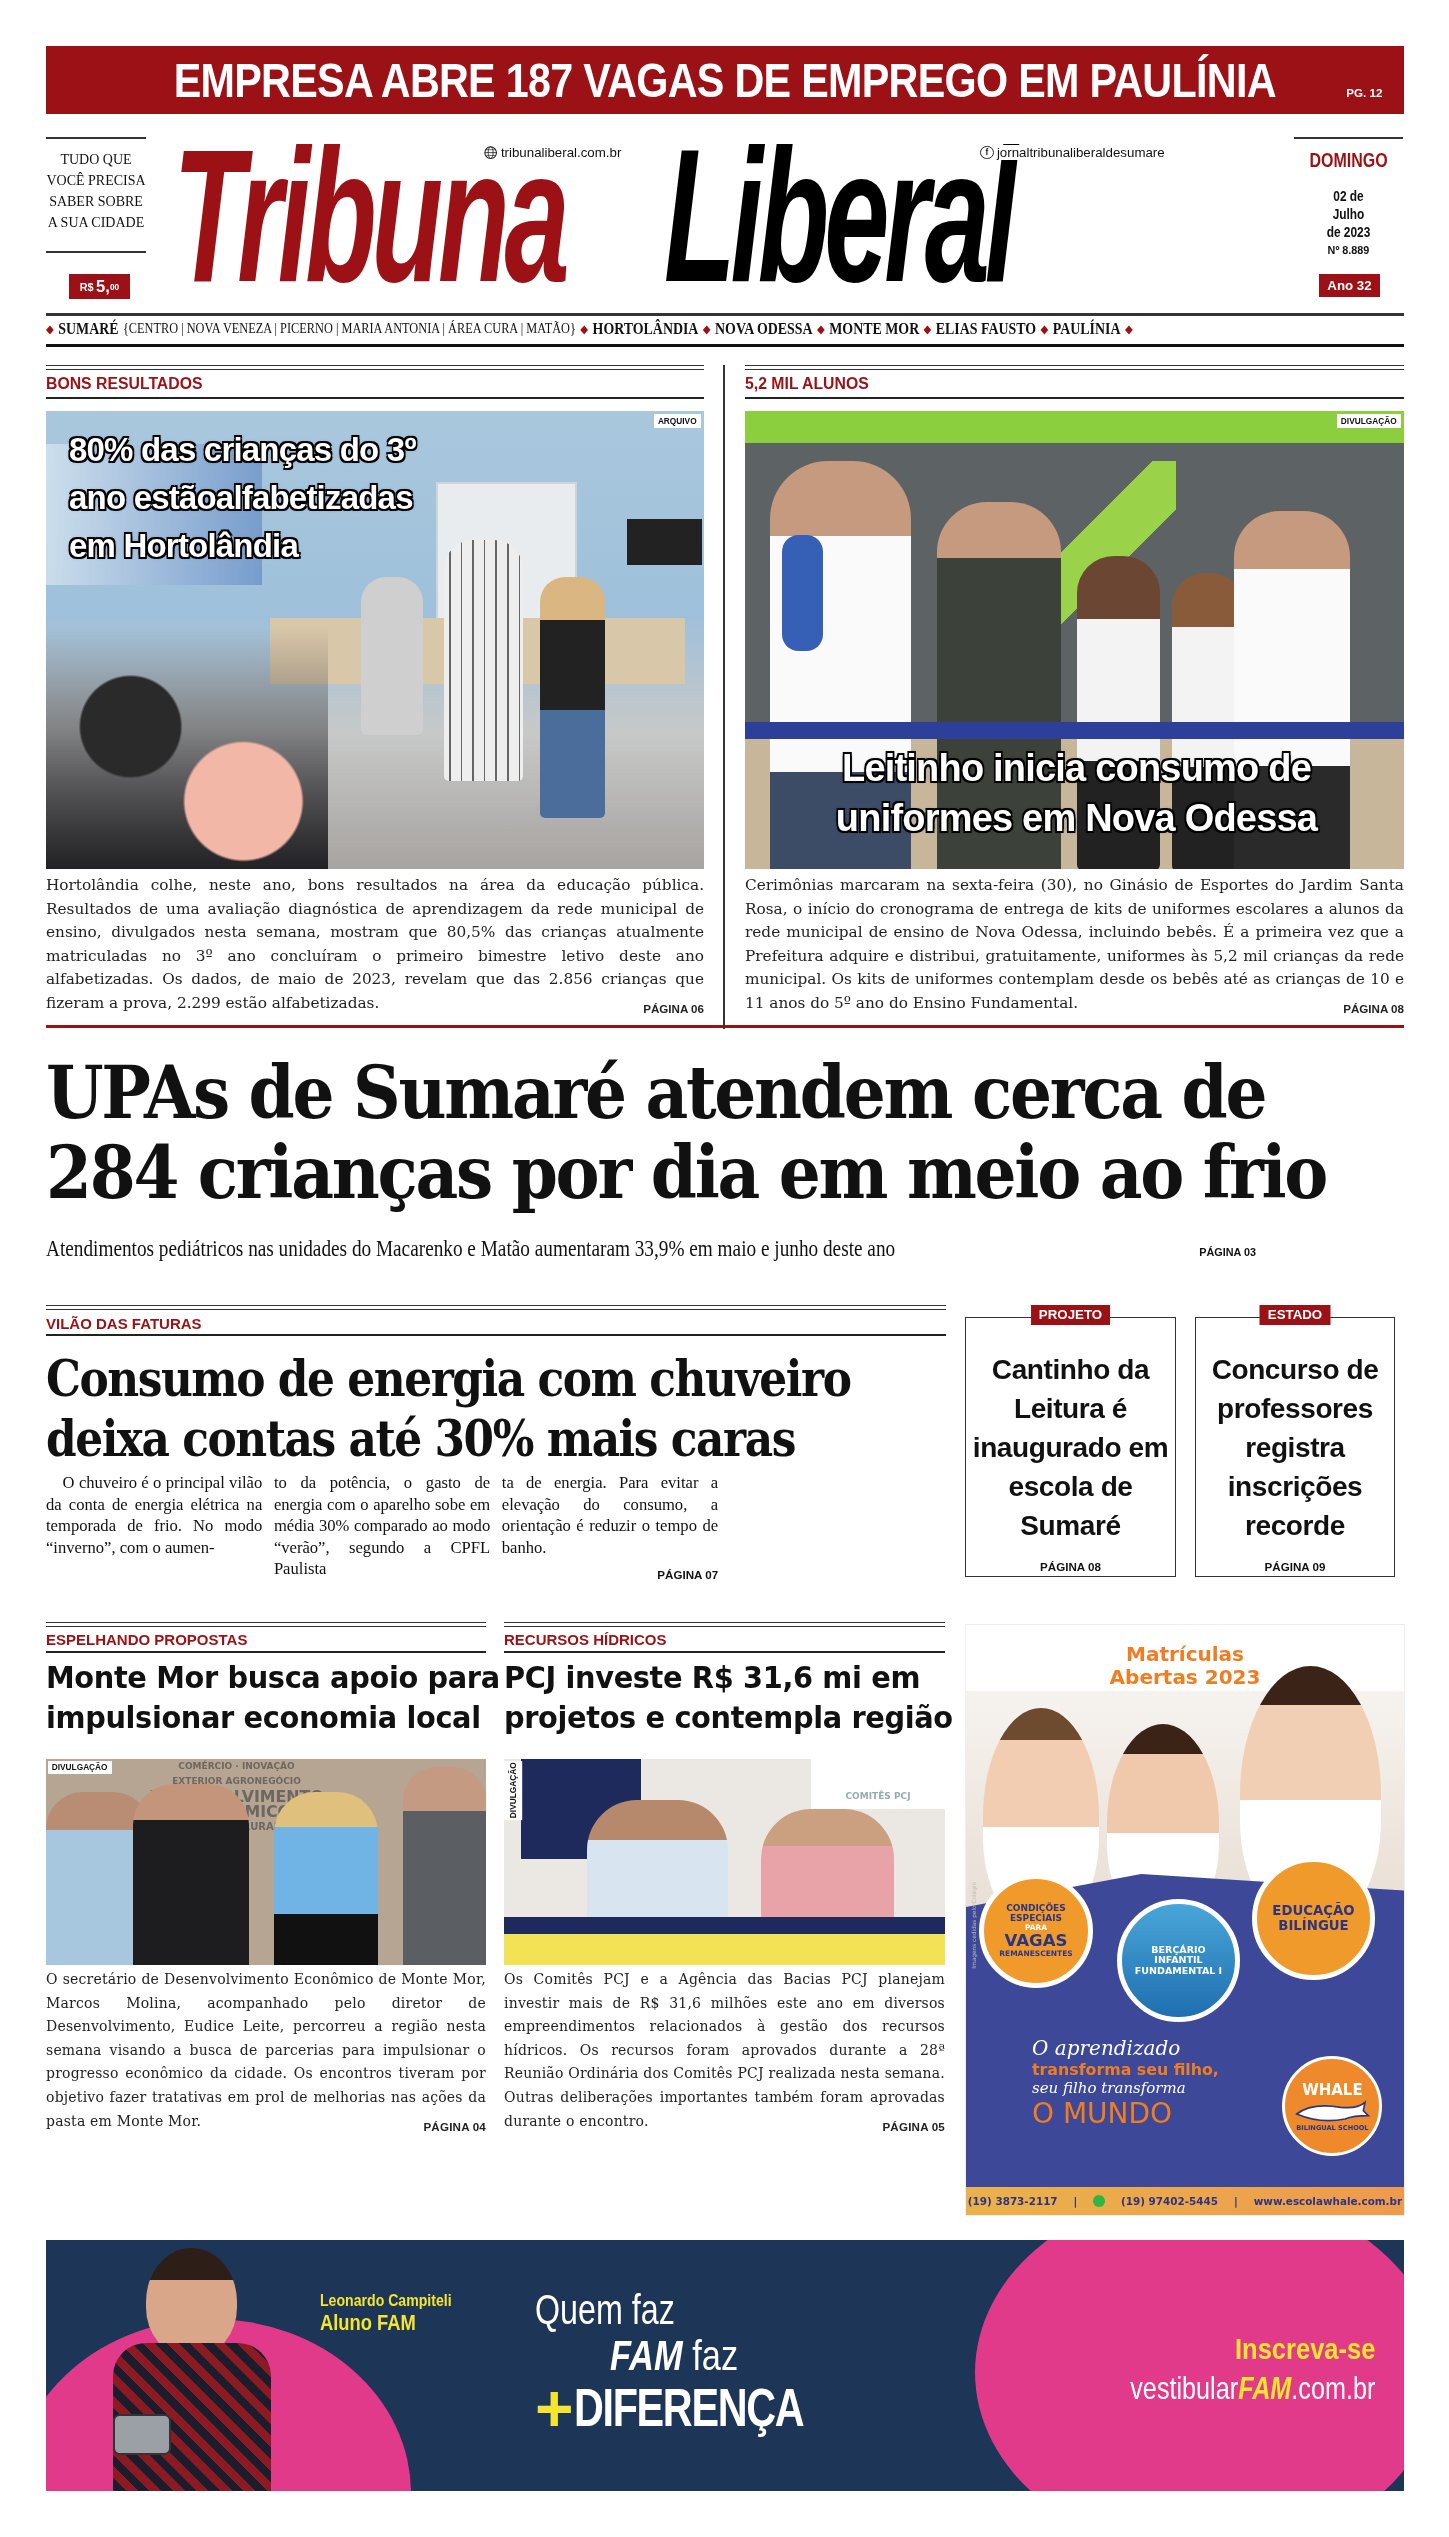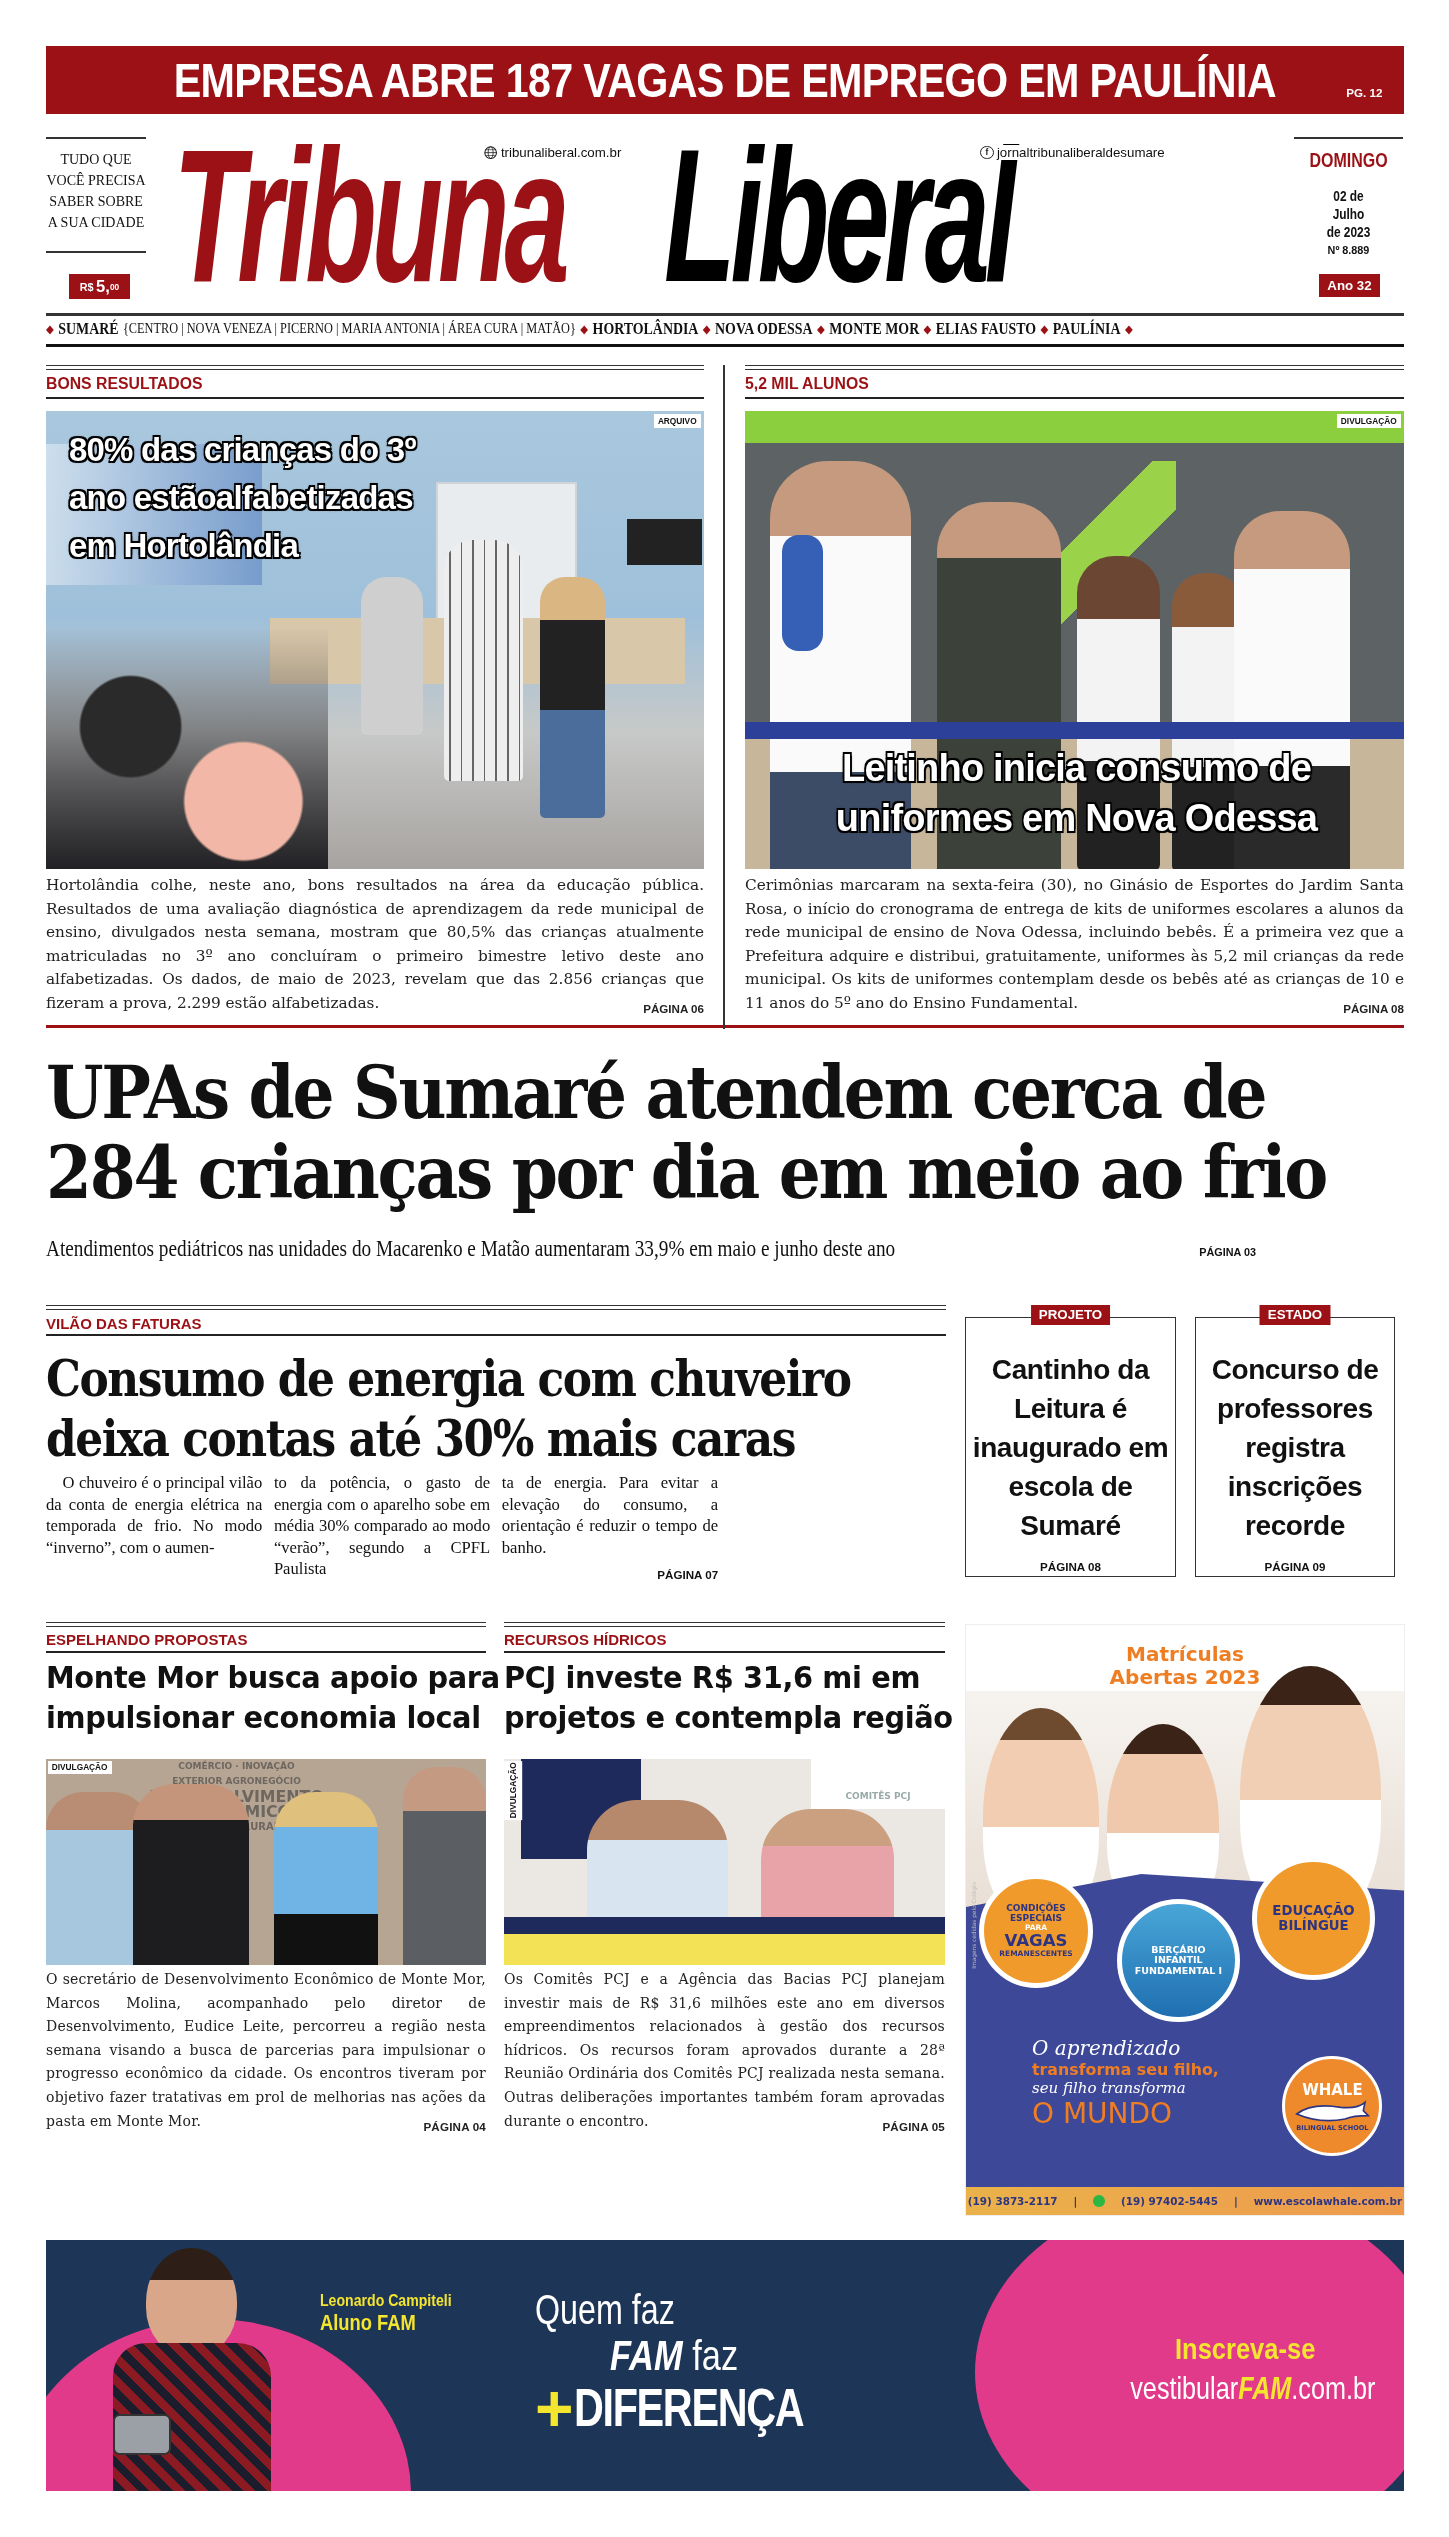--- a/index.html
+++ b/index.html
@@ -83,21 +83,21 @@
   #whale-ad .contact { position: absolute; left: 0; bottom: 0; width: 100%; height: 28px; background: linear-gradient(90deg, #eab24a, #ee9a4d); color: #2d3582; font-family: "DejaVu Sans", sans-serif; font-weight: bold; font-size: 10.4px; display: flex; align-items: center; justify-content: center; gap: 16px; white-space: nowrap; }
   #whale-logo { position: absolute; right: 21.6px; top: 431px; width: 100px; height: 100px; border-radius: 50%; background: #ef8a2c; border: 3.3px solid #fff; display:flex; flex-direction:column; align-items:center; justify-content:center; color:#fff; font-family:"DejaVu Sans", sans-serif; font-weight:bold; }
 
   
   #fam { left: 46px; top: 2240px; width: 1358px; height: 251px; background: #1d3556; overflow: hidden; }
   #fam .pink-l { position: absolute; left: -33px; top: 79px; width: 398px; height: 348px; border-radius: 50%; background: #e13a8a; }
   #fam .pink-r { position: absolute; left: 929px; top: -50px; width: 465px; height: 365px; border-radius: 50%; background: #e13a8a; }
   #fam .person { position: absolute; left: 50px; top: 8.3px; width: 199px; height: 249px; }
   #fam .name { position: absolute; left: 274px; top: 50px; color: #f4e52e; font-family: "Liberation Sans", sans-serif; font-weight: bold; font-size: 16.6px; line-height: 21.6px; transform: scaleX(0.85); transform-origin: left top; }
   #fam .slogan { position: absolute; left: 489px; top: 46px; color: #fff; font-family: "Liberation Sans", sans-serif; text-align: left; }
-  #fam .cta { position: absolute; right: 29px; top: 91px; text-align: center; font-family: "Liberation Sans", sans-serif; }
+  #fam .cta { position: absolute; right: 29px; top: 91px; text-align: right; font-family: "Liberation Sans", sans-serif; }
 </style>
 </head>
 <body>
 
 <div id="top-banner" class="abs">
   <span class="hl">EMPRESA ABRE 187 VAGAS DE EMPREGO EM PAULÍNIA</span>
   <span class="pg">PG. 12</span>
 </div>
 
 <div class="hr" style="left:46px;top:137px;width:100px;"></div>

